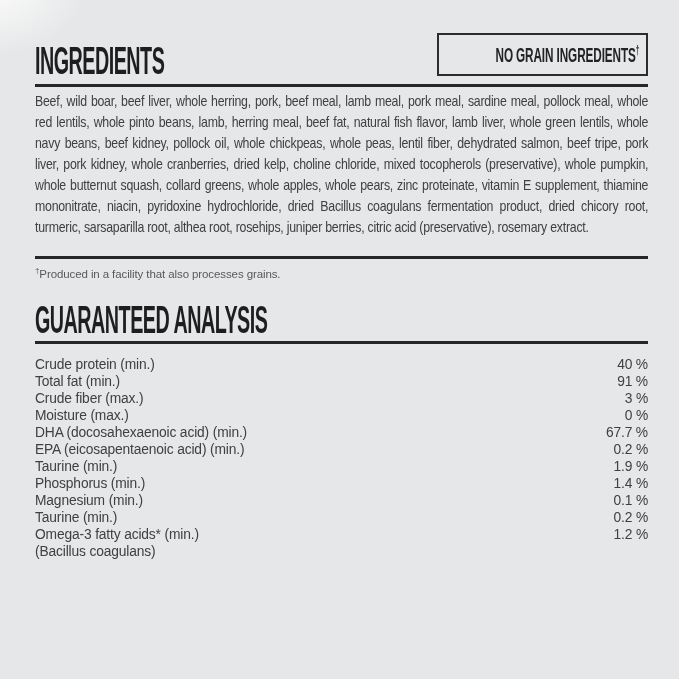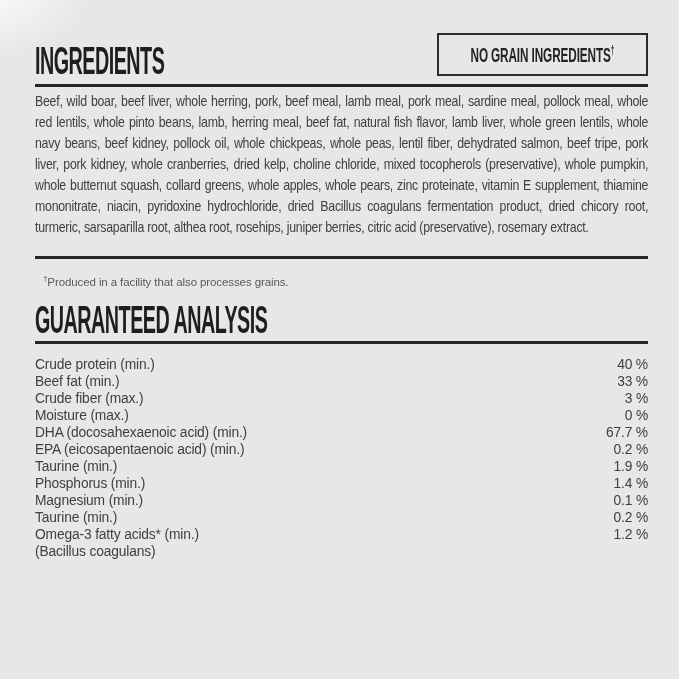--- a/index.html
+++ b/index.html
@@ -26,21 +26,21 @@
     transform: scaleX(0.52);
     transform-origin: 0 50%;
   }
   .heading-ingredients { top: 42px; }
   .heading-analysis { top: 301px; }
   
   .badge {
     position: absolute; top: 33px; right: 31px;
     width: 207px; height: 39px;
     border: 2px solid #2b2c2d;
-    display: flex; align-items: center; justify-content: center;
+    display: flex; align-items: center; 
   }
   .badge-text {
     color: #222324;
     font-weight: 700;
     font-size: 21px;
     letter-spacing: -0.2px;
     white-space: nowrap;
     transform: scaleX(0.56);
     transform-origin: 50% 50%;
   }
@@ -62,21 +62,21 @@
     font-size: 15px;
     line-height: 21px;
     letter-spacing: -0.3px;
     text-align: justify;
     transform: scaleX(0.822);
     transform-origin: 0 0;
   }
   
   .footnote {
     position: absolute; left: 35px; top: 266px;
-    margin: 8px;
+    margin: 0;
     color: #58595b;
     font-size: 11.5px;
     letter-spacing: -0.1px;
   }
   .footnote sup { font-size: 8px; }
   
   .analysis-table {
     position: absolute; left: 35px; right: 31px; top: 356px;
   }
   .arow {
@@ -114,22 +114,22 @@
   <h1 class="heading heading-analysis">GUARANTEED ANALYSIS</h1>
 
   <div class="rule rule-3"></div>
 
   <div class="analysis-table">
       <div class="arow">
         <span class="alabel">Crude protein (min.)</span>
         <span class="avalue">40 %</span>
       </div>
       <div class="arow">
-        <span class="alabel">Beef fat (min.)</span>
-        <span class="avalue">33 %</span>
+        <span class="alabel">Total fat (min.)</span>
+        <span class="avalue">91 %</span>
       </div>
       <div class="arow">
         <span class="alabel">Crude fiber (max.)</span>
         <span class="avalue">3 %</span>
       </div>
       <div class="arow">
         <span class="alabel">Moisture (max.)</span>
         <span class="avalue">0 %</span>
       </div>
       <div class="arow">

